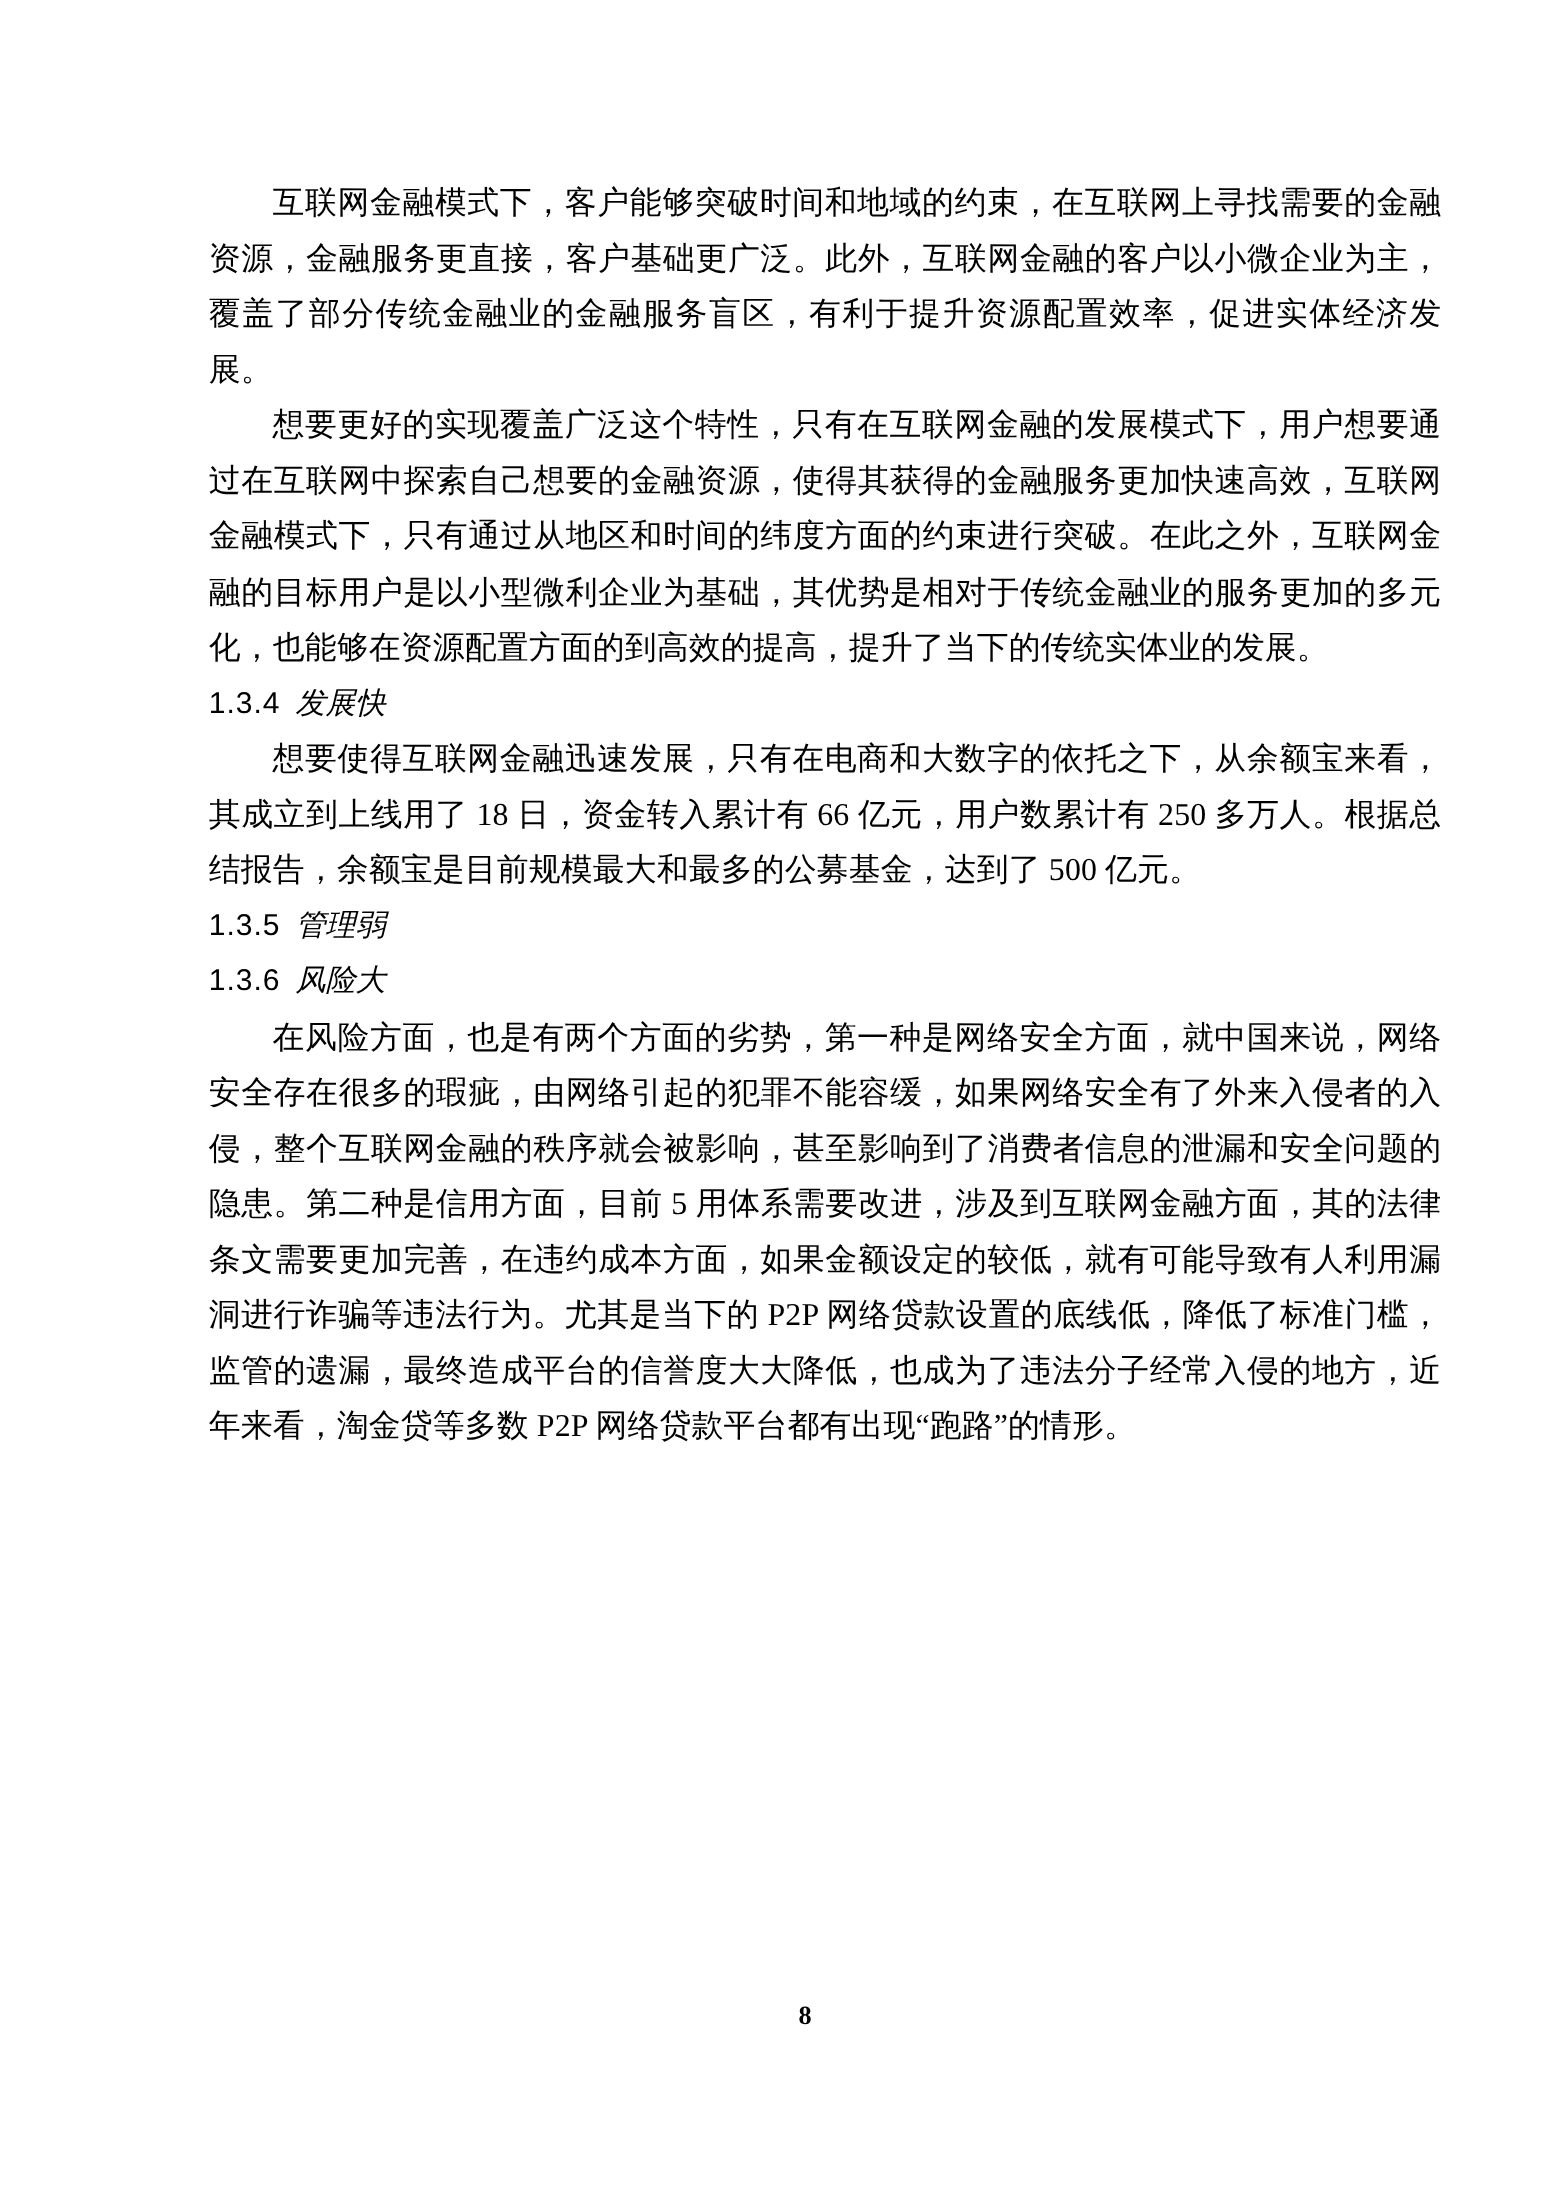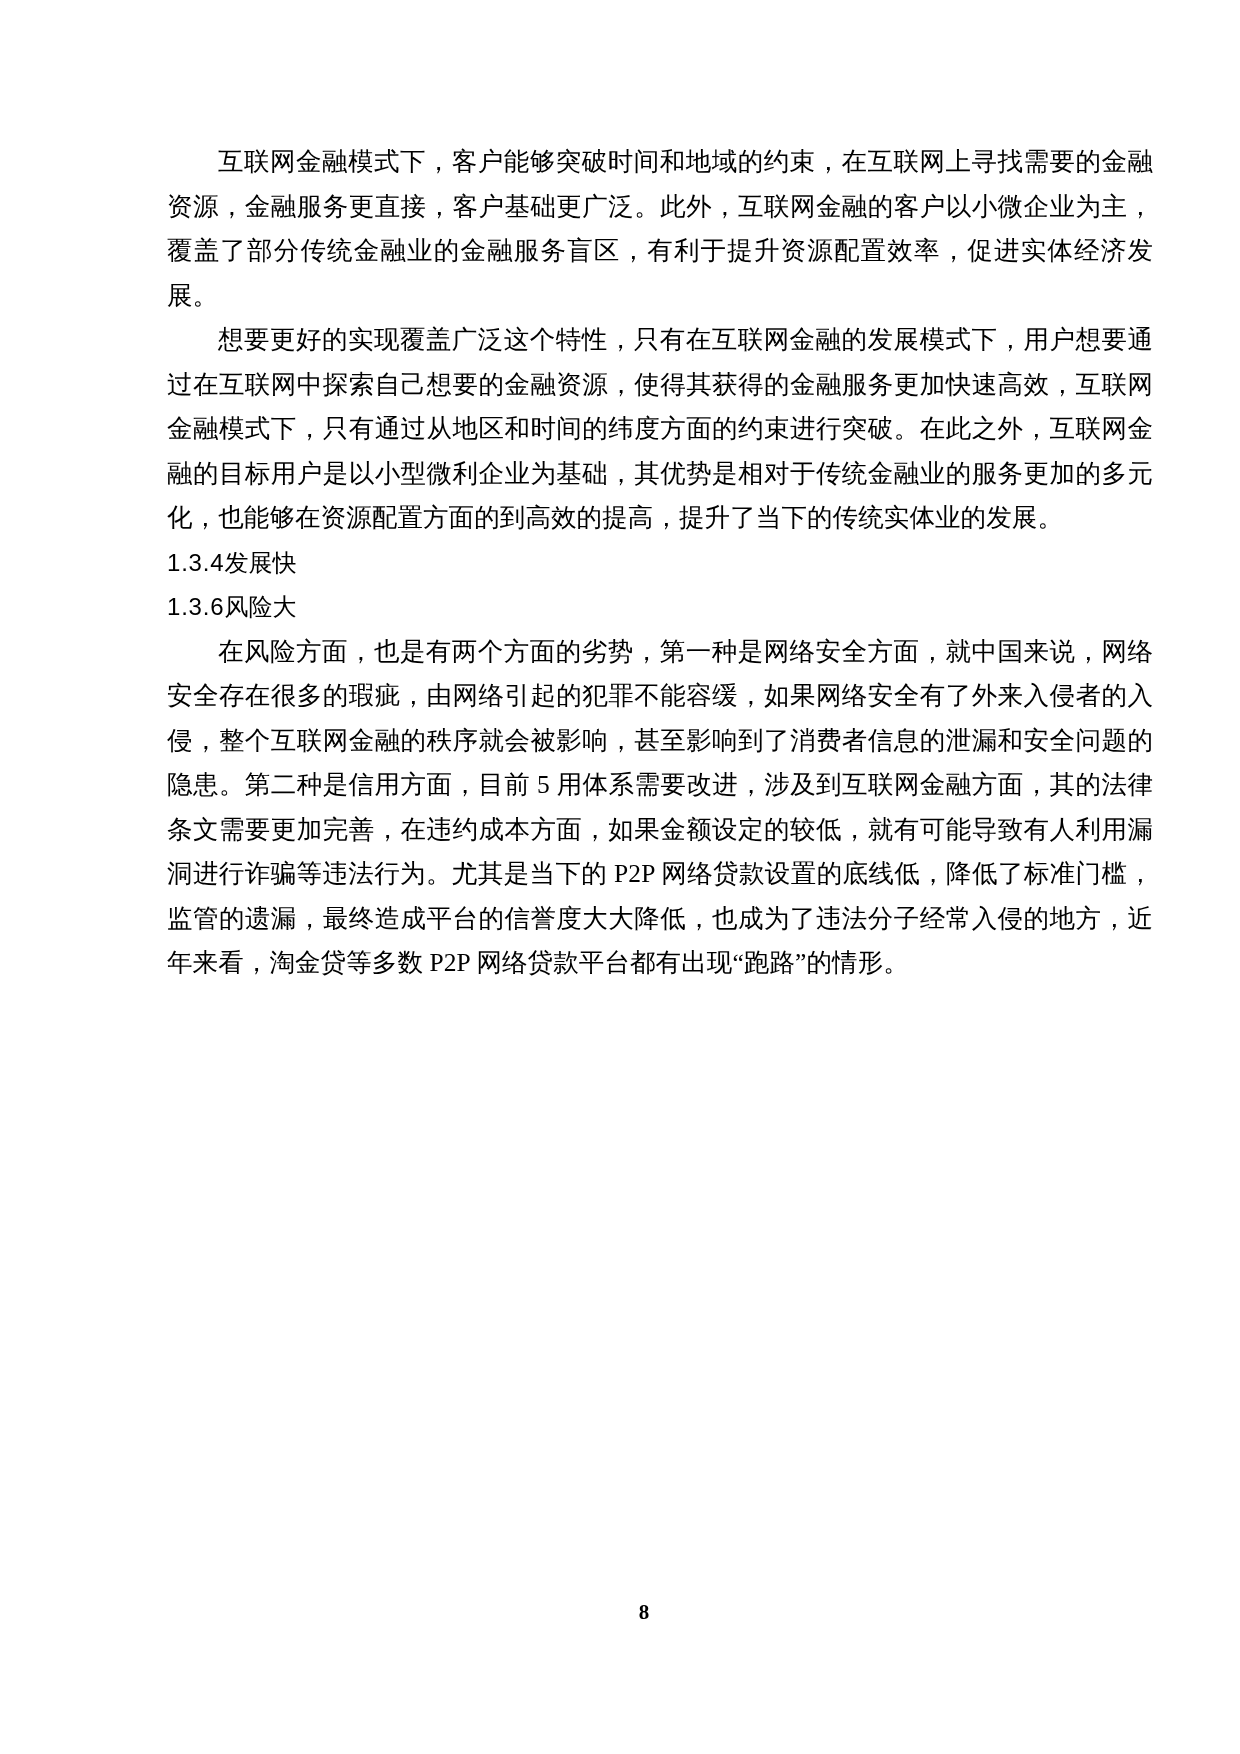--- a/index.html
+++ b/index.html
@@ -42,20 +42,22 @@
     color: #000000;
     text-align: left;
     text-indent: 0;
     margin: 0;
     font-weight: 400;
   }
   .heading .num {
     letter-spacing: 0.8px;
   }
   .heading .htext {
+    margin-left: 12px;
+    font-style: italic;
   }
   .pagenum {
     position: absolute;
     left: 0;
     top: 1600px;
     width: 1240px;
     text-align: center;
     font-family: "Liberation Serif", "DejaVu Serif", serif;
     font-size: 21px;
     font-weight: bold;
@@ -70,21 +72,25 @@
   <div class="content">
 
     <p class="para">互联网金融模式下，客户能够突破时间和地域的约束，在互联网上寻找需要的金融资源，金融服务更直接，客户基础更广泛。此外，互联网金融的客户以小微企业为主，覆盖了部分传统金融业的金融服务盲区，有利于提升资源配置效率，促进实体经济发展。</p>
 
     <p class="para">想要更好的实现覆盖广泛这个特性，只有在互联网金融的发展模式下，用户想要通过在互联网中探索自己想要的金融资源，使得其获得的金融服务更加快速高效，互联网金融模式下，只有通过从地区和时间的纬度方面的约束进行突破。在此之外，互联网金融的目标用户是以小型微利企业为基础，其优势是相对于传统金融业的服务更加的多元化，也能够在资源配置方面的到高效的提高，提升了当下的传统实体业的发展。</p>
 
     <div class="heading">
       <span class="num">1.3.4</span><span class="htext">发展快</span>
     </div>
 
+    <p class="para">想要使得互联网金融迅速发展，只有在电商和大数字的依托之下，从余额宝来看，其成立到上线用了 18 日，资金转入累计有 66 亿元，用户数累计有 250 多万人。根据总结报告，余额宝是目前规模最大和最多的公募基金，达到了 500 亿元。</p>
 
+    <div class="heading">
+      <span class="num">1.3.5</span><span class="htext">管理弱</span>
+    </div>
 
 
     <div class="heading">
       <span class="num">1.3.6</span><span class="htext">风险大</span>
     </div>
 
     <p class="para">在风险方面，也是有两个方面的劣势，第一种是网络安全方面，就中国来说，网络安全存在很多的瑕疵，由网络引起的犯罪不能容缓，如果网络安全有了外来入侵者的入侵，整个互联网金融的秩序就会被影响，甚至影响到了消费者信息的泄漏和安全问题的隐患。第二种是信用方面，目前 5 用体系需要改进，涉及到互联网金融方面，其的法律条文需要更加完善，在违约成本方面，如果金额设定的较低，就有可能导致有人利用漏洞进行诈骗等违法行为。尤其是当下的 P2P 网络贷款设置的底线低，降低了标准门槛，监管的遗漏，最终造成平台的信誉度大大降低，也成为了违法分子经常入侵的地方，近年来看，淘金贷等多数 P2P 网络贷款平台都有出现“跑路”的情形。</p>
 
   </div>
 

